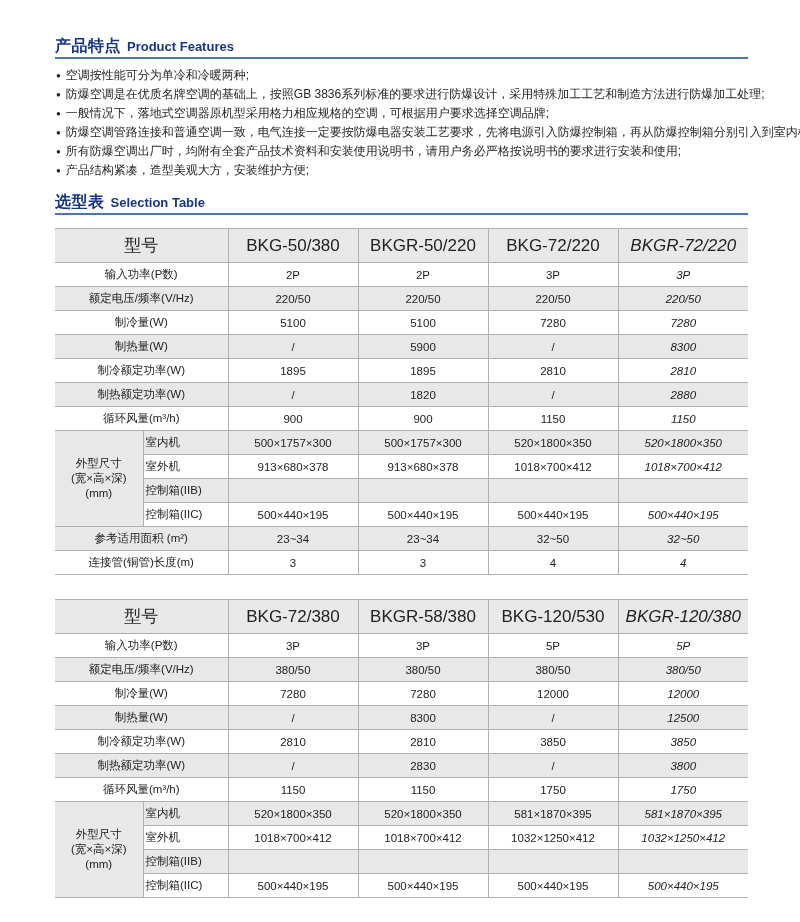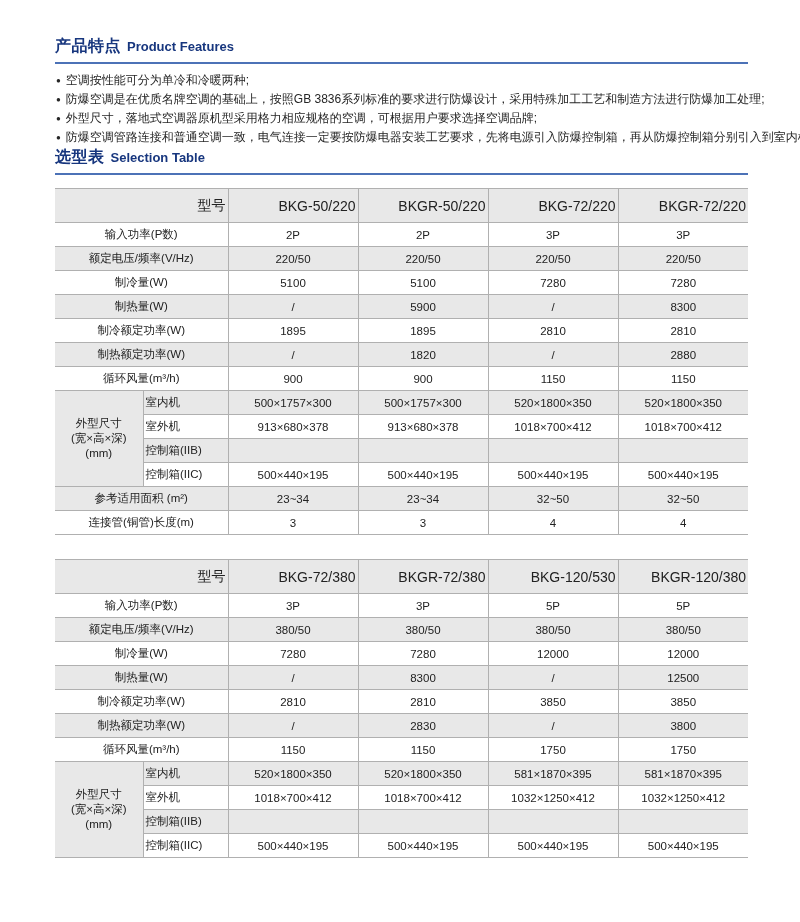--- a/index.html
+++ b/index.html
@@ -6,92 +6,93 @@
   body{
     width:800px;height:922px;
     font-family:"Liberation Sans","DejaVu Sans",sans-serif;
     color:#222;overflow:hidden;
   }
   .page{padding:36px 52px 0 55px;width:693px;}
 
   
   .section-header{
     border-bottom:2px solid #4c72b7;
-    padding-bottom:5px;
     white-space:nowrap;
   }
   .section-header .zh{
     font-size:16px;font-weight:bold;color:#17367e;letter-spacing:0.5px;
   }
   .section-header .en{
     font-size:13px;font-weight:bold;color:#17367e;margin-left:6px;
   }
   .section-header.second{margin-top:0;}
 
   
-  ul.bullets{list-style:none;margin:7px 0 0 1px;padding:0;}
+  ul.bullets{list-style:none;margin:7px 0 12px 1px;padding:0;}
   ul.bullets li{
     line-height:18px;font-size:12px;color:#262626;white-space:nowrap;
   }
   ul.bullets .dot{font-size:8px;vertical-align:1px;margin-right:5px;color:#262626;}
 
   
   table.sel{
     border-collapse:collapse;table-layout:fixed;
     width:693px;margin-top:13px;
     font-size:11.5px;color:#222;
   }
   table.sel.t2{margin-top:24px;}
   .sel td{
     border:1px solid #b0b0b0;
     text-align:center;vertical-align:middle;
     height:21px;padding:1px 2px;
     overflow:hidden;white-space:nowrap;
   }
-  .sel tr.hdr td{height:31px;font-size:14px;text-align:right;}
+  .sel tr.hdr td{height:31px;font-size:17px;}
   .sel td.first{border-left:none;}
-  .sel td.last{border-right:none;}
+  .sel td.last{border-right:none;font-style:italic;}
   .sel td.sub{text-align:left;}
   .sel td.dim{white-space:pre-line;line-height:15px;font-size:11.5px;margin-left:27px;}
   .sel td.gray{background:#e8e8e8;}
 </style>
 </head>
 <body>
 
 <div class="page">
 
   <div class="section-header">
     <span class="zh">产品特点</span><span class="en">Product Features</span>
   </div>
 
   <ul class="bullets" id="bullets">
       <li><span class="dot">●</span><span>空调按性能可分为单冷和冷暖两种;</span></li>
       <li><span class="dot">●</span><span>防爆空调是在优质名牌空调的基础上，按照GB 3836系列标准的要求进行防爆设计，采用特殊加工工艺和制造方法进行防爆加工处理;</span></li>
-      <li><span class="dot">●</span><span>外型尺寸，落地式空调器原机型采用格力相应规格的空调，可根据用户要求选择空调品牌;</span></li>
+      <li><span class="dot">●</span><span>一般情况下，落地式空调器原机型采用格力相应规格的空调，可根据用户要求选择空调品牌;</span></li>
       <li><span class="dot">●</span><span>防爆空调管路连接和普通空调一致，电气连接一定要按防爆电器安装工艺要求，先将电源引入防爆控制箱，再从防爆控制箱分别引入到室内机和室外机;</span></li>
+      <li><span class="dot">●</span><span>所有防爆空调出厂时，均附有全套产品技术资料和安装使用说明书，请用户务必严格按说明书的要求进行安装和使用;</span></li>
+      <li><span class="dot">●</span><span>产品结构紧凑，造型美观大方，安装维护方便;</span></li>
     </ul>
 
   <div class="section-header second">
     <span class="zh">选型表</span><span class="en">Selection Table</span>
   </div>
 
   <div id="tables">
       <table class="sel">
         <colgroup>
           <col style="width: 88px;">
           <col style="width: 85px;">
           <col style="width: 130px;">
           <col style="width: 130px;">
           <col style="width: 130px;">
           <col style="width: 130px;">
         </colgroup>
         <tbody>
           <tr class="hdr">
             <td colspan="2" class="first gray">型号</td>
-            <td class=" gray">BKG-50/220</td>
+            <td class=" gray">BKG-50/380</td>
             <td class=" gray">BKGR-50/220</td>
             <td class=" gray">BKG-72/220</td>
             <td class="last gray">BKGR-72/220</td>
           </tr>
           <tr>
             <td colspan="2" class="first">输入功率(P数)</td>
             <td class="">2P</td>
             <td class="">2P</td>
             <td class="">3P</td>
             <td class="last">3P</td>
@@ -191,21 +192,21 @@
           <col style="width: 85px;">
           <col style="width: 130px;">
           <col style="width: 130px;">
           <col style="width: 130px;">
           <col style="width: 130px;">
         </colgroup>
         <tbody>
           <tr class="hdr">
             <td colspan="2" class="first gray">型号</td>
             <td class=" gray">BKG-72/380</td>
-            <td class=" gray">BKGR-72/380</td>
+            <td class=" gray">BKGR-58/380</td>
             <td class=" gray">BKG-120/530</td>
             <td class="last gray">BKGR-120/380</td>
           </tr>
           <tr>
             <td colspan="2" class="first">输入功率(P数)</td>
             <td class="">3P</td>
             <td class="">3P</td>
             <td class="">5P</td>
             <td class="last">5P</td>
           </tr>

